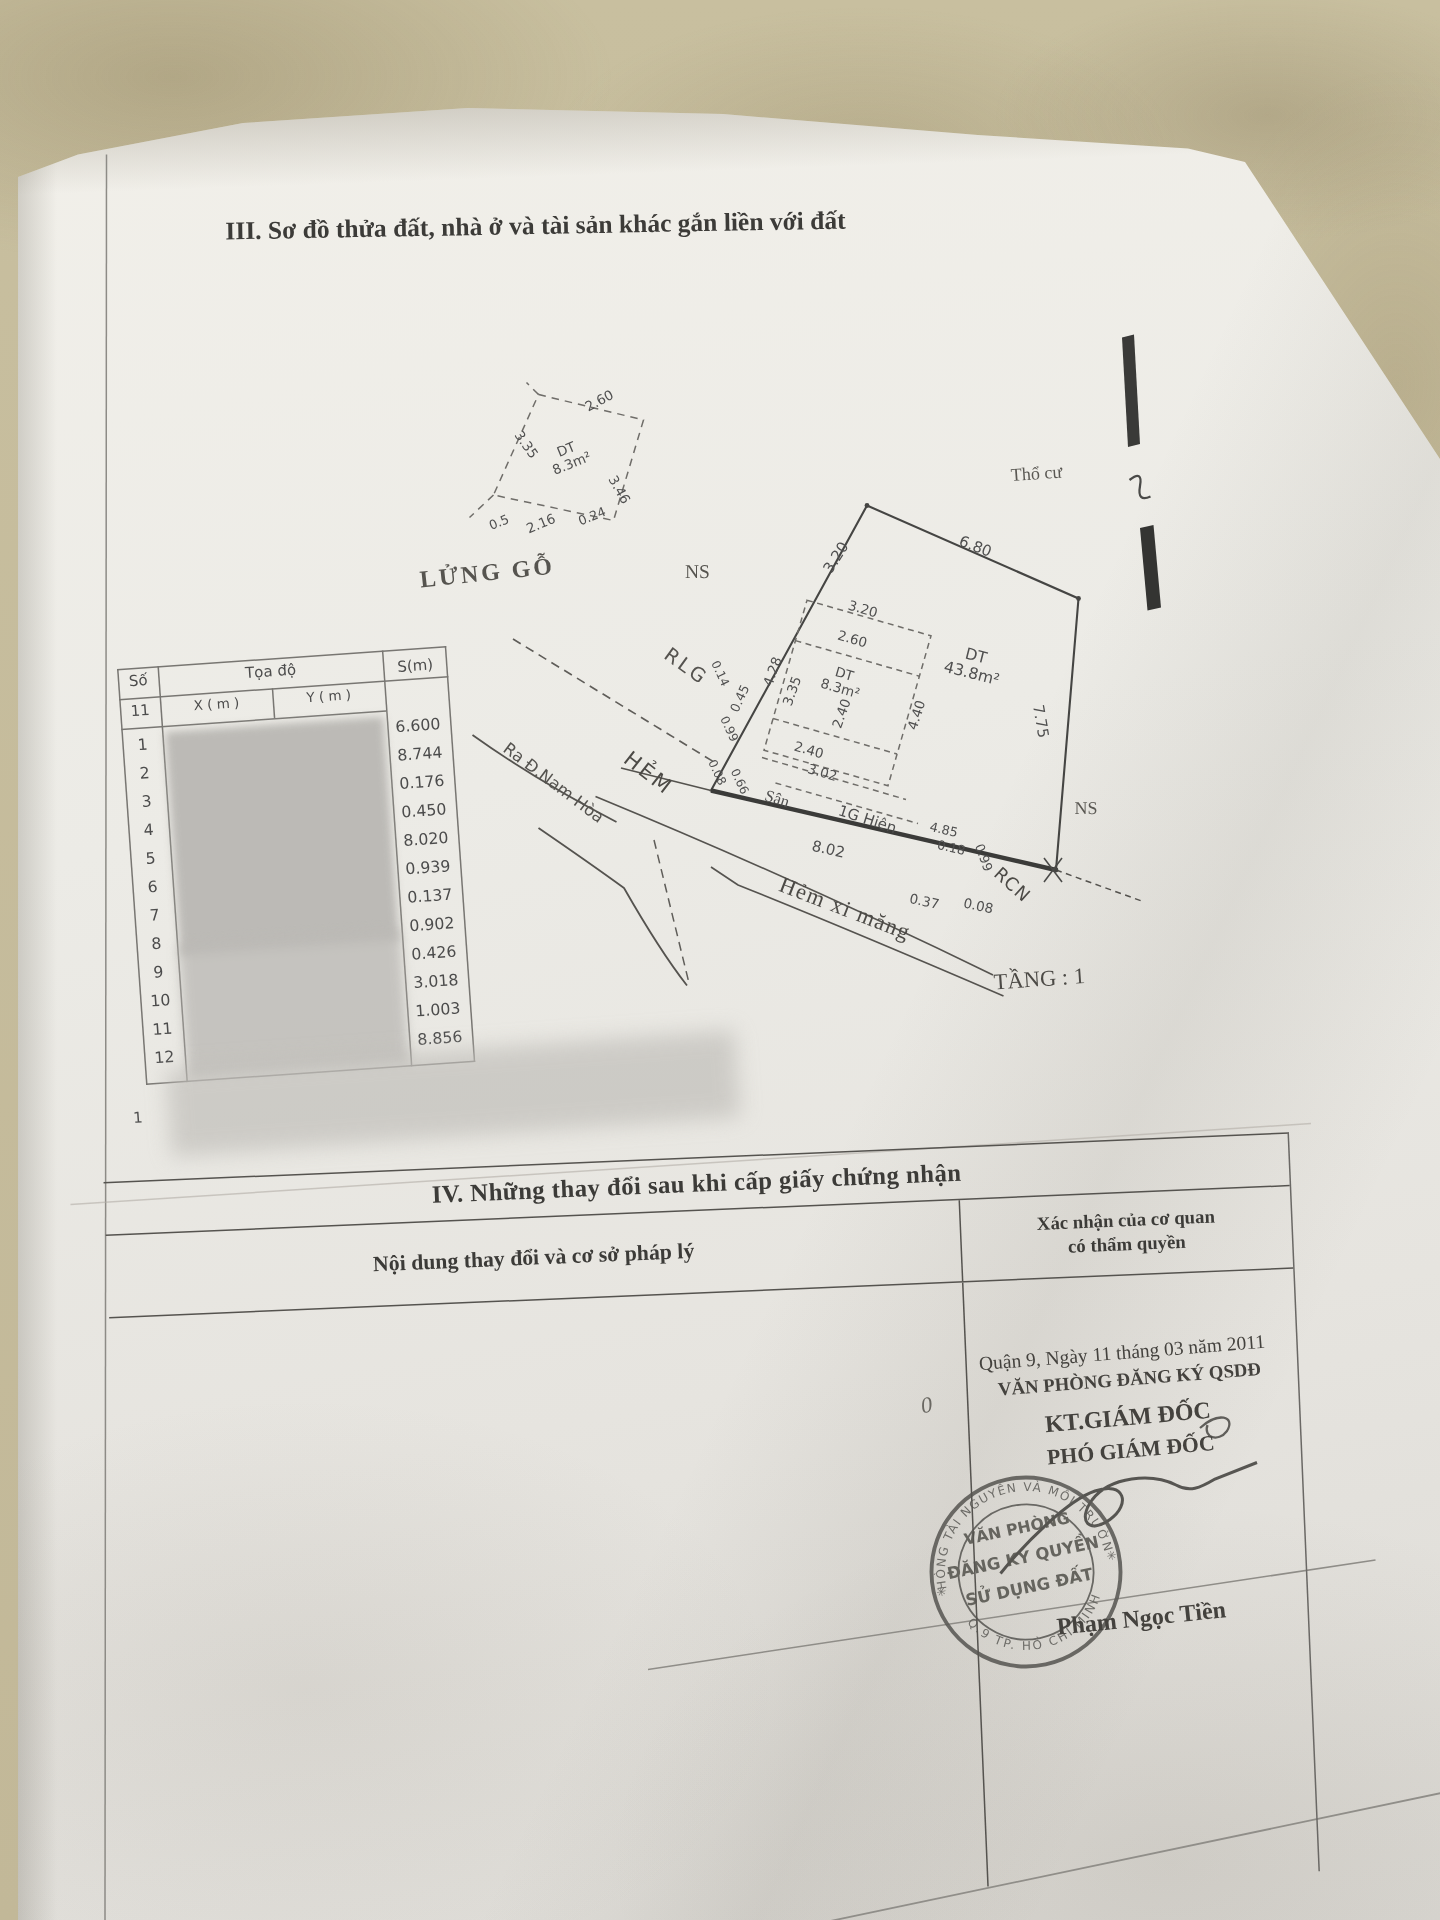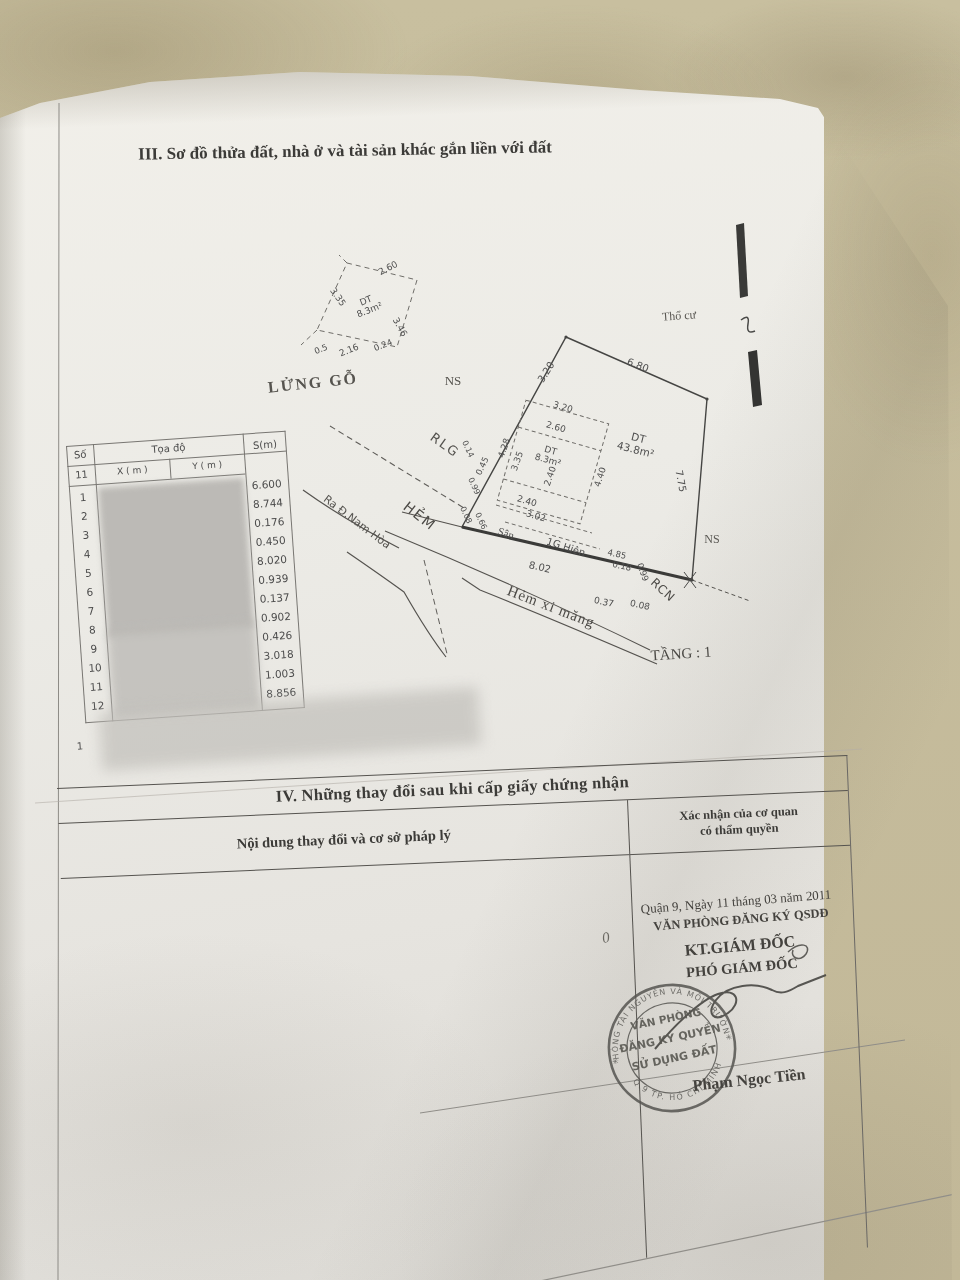--- a/index.html
+++ b/index.html
@@ -6,21 +6,21 @@
   body{
     background:
       radial-gradient(420px 180px at 12% 4%, rgba(120,105,70,.28), rgba(120,105,70,0) 70%),
       radial-gradient(300px 140px at 60% 8%, rgba(125,110,75,.22), rgba(125,110,75,0) 70%),
       radial-gradient(260px 120px at 88% 6%, rgba(115,100,70,.25), rgba(115,100,70,0) 70%),
       radial-gradient(200px 300px at 97% 20%, rgba(130,115,80,.20), rgba(130,115,80,0) 70%),
       linear-gradient(#c8bf9f,#c2b898);
     font-family:"Liberation Serif",serif;
   }
   .paper{
-    position:absolute;left:0;top:0;width:824px;height:1280px;
+    position:absolute;left:12px;top:0;width:948px;height:1280px;
     background:linear-gradient(170deg,#f2f0ea 0%,#ecebe6 40%,#e6e4df 70%,#dddbd6 100%);
     clip-path:polygon(0 118px,40px 103px,150px 82px,300px 72px,470px 76px,640px 90px,780px 99px,818px 108px,948px 306px,952px 1280px,0 1280px);
   }
   .shade{position:absolute;left:0;top:0;width:960px;height:1280px;pointer-events:none;
     background:
       linear-gradient(90deg, rgba(80,75,60,.20) 0px, rgba(80,75,60,0) 26px),
       linear-gradient(178deg, rgba(130,122,104,.30) 78px, rgba(130,122,104,0) 130px),
       linear-gradient(115deg, rgba(0,0,0,0) 58%, rgba(95,90,78,.10) 70%, rgba(0,0,0,0) 82%),
       radial-gradient(500px 320px at 80% 97%, rgba(110,102,88,.14), rgba(110,102,88,0) 75%),
       radial-gradient(420px 260px at 20% 88%, rgba(110,102,88,.10), rgba(110,102,88,0) 75%);

